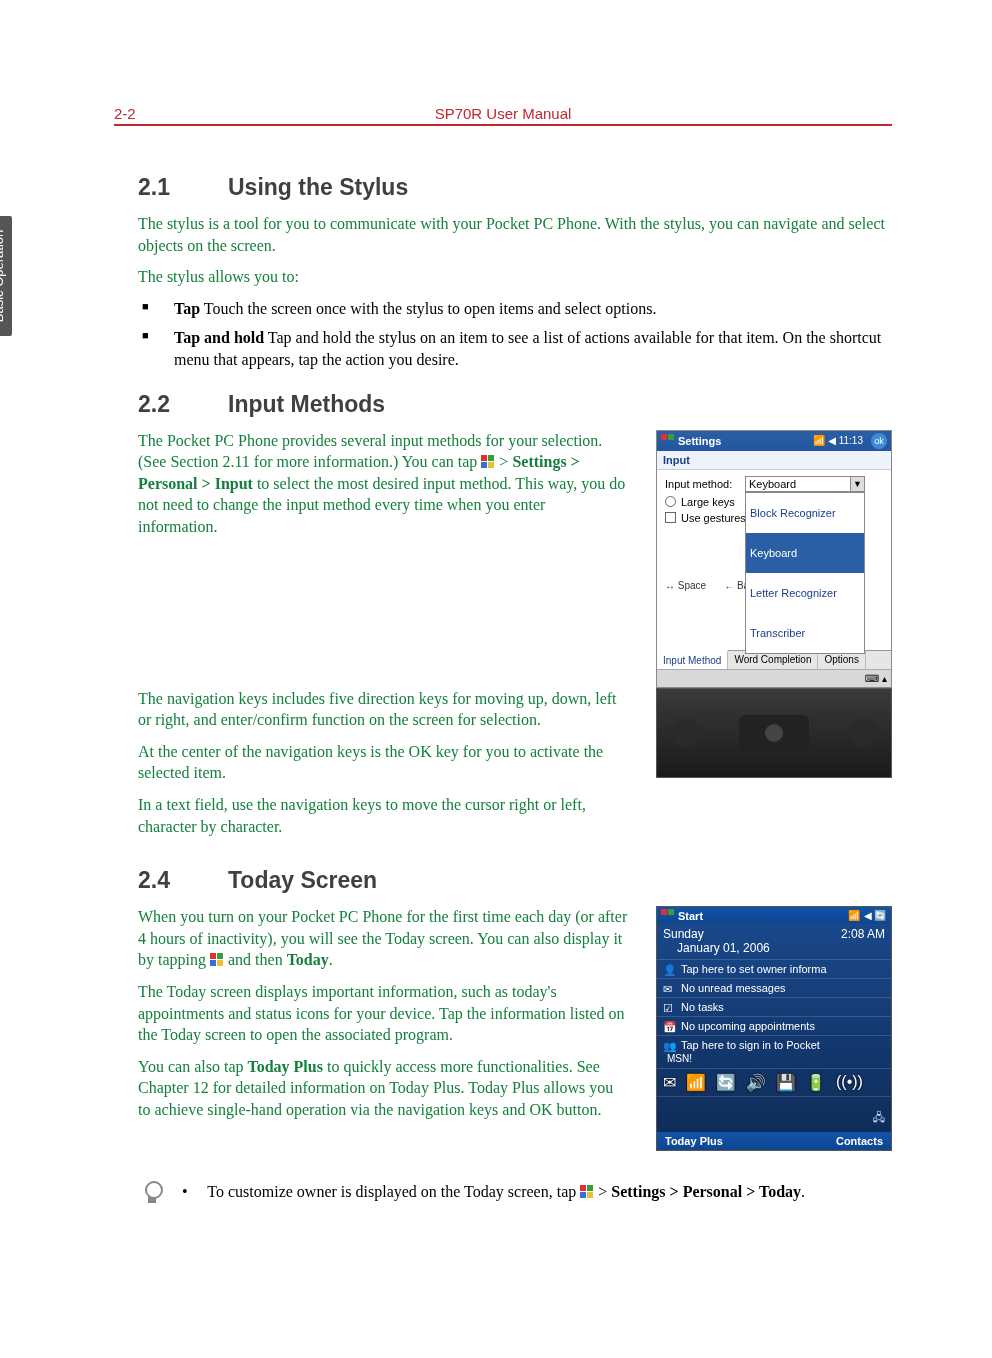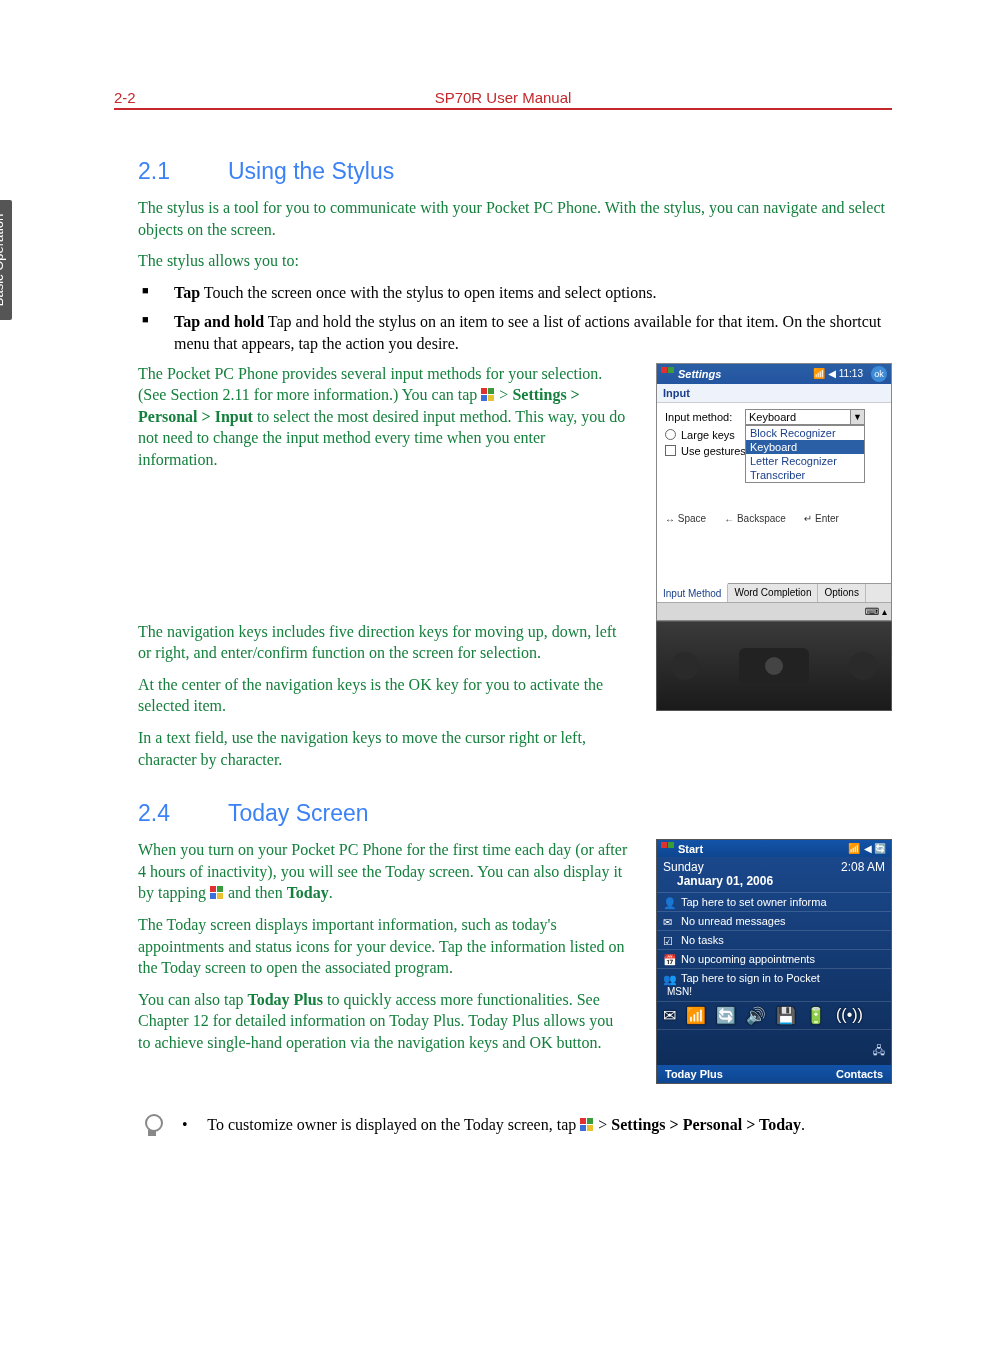--- a/index.html
+++ b/index.html
@@ -6,21 +6,21 @@
   body {
     width: 992px;
     height: 1358px;
     background: #fff;
     font-family: "Times New Roman", Times, serif;
     position: relative;
     color: #000;
   }
   .page {
     position: absolute;
-    left: 0; top: 0;
+    left: 0; top: 16px;
     width: 992px;
     height: 990px;
     padding: 86px 94px 80px 90px;
   }
   .header-row {
     position: relative;
     height: 24px;
     margin-left: 24px;
     margin-right: 6px;
     border-bottom: 2px solid #c4272c;
@@ -61,22 +61,22 @@
     white-space: nowrap;
   }
   .content {
     margin-left: 48px;
     margin-right: 6px;
     padding-top: 28px;
   }
   h2.section {
     font-family: Arial, Helvetica, sans-serif;
     font-size: 23px;
-    font-weight: 400;
-    color: #3b82f6;
+    font-weight: 700;
+    color: #404040;
     margin-top: 20px;
     margin-bottom: 12px;
   }
   h2.section .num {
     display: inline-block;
     width: 90px;
   }
   p.body {
     font-size: 16px;
     line-height: 1.35;
@@ -183,21 +183,21 @@
     padding: 2px 4px;
     display: flex;
     align-items: center;
     gap: 4px;
   }
   .settings-shot .titlebar .flag {
     width: 13px; height: 13px; position: relative; display:inline-block;
   }
   .settings-shot .titlebar .flag::before { content:""; position:absolute; left:0; top:0; width:6px; height:6px; background:#e03030; }
   .settings-shot .titlebar .flag::after  { content:""; position:absolute; left:7px; top:0; width:6px; height:6px; background:#3a9b3a; }
-  .settings-shot .titlebar .t-title { font-weight: bold; flex:1;font-style:italic; }
+  .settings-shot .titlebar .t-title { font-weight: bold; flex:1; }
   .settings-shot .titlebar .t-right { font-size: 10px; }
   .settings-shot .ok {
     display:inline-block; width:16px; height:16px; border-radius:50%;
     background:#3d8bd6; color:#fff; font-size:9px; text-align:center; line-height:16px;
     margin-left:4px;
   }
   .settings-shot .sub {
     color: #1a3f8a; font-weight: bold;
     padding: 3px 6px;
     border-bottom: 1px solid #ccc;
@@ -211,21 +211,21 @@
     background:#fff;
   }
   .settings-shot .combo .arrow {
     position:absolute; right:0; top:0; bottom:0; width:14px;
     background:#ddd; border-left:1px solid #888; text-align:center; font-size:9px; line-height:14px;
   }
   .settings-shot .dropdown {
     position:absolute; left:88px; top:22px;
     border:1px solid #888; background:#fff; width:120px;
   }
-  .settings-shot .dropdown div { padding:1px 4px; color:#1a3f8a; }
+  .settings-shot .dropdown div { padding:14px 4px; color:#1a3f8a; }
   .settings-shot .dropdown .sel { background:#2a5fa5; color:#fff; }
   .settings-shot .radio { width:11px; height:11px; border:1px solid #666; border-radius:50%; display:inline-block; margin-right:5px; vertical-align:-2px;}
   .settings-shot .chk  { width:11px; height:11px; border:1px solid #666; display:inline-block; margin-right:5px; vertical-align:-2px;}
   .settings-shot .keys { margin-top: 56px; font-size:10px; display:flex; gap:18px; color:#333; }
   .settings-shot .tabs {
     display:flex; border-top:1px solid #999; background:#e6e6e6; font-size:10px;
   }
   .settings-shot .tabs .tab { padding:3px 6px; border-right:1px solid #bbb; }
   .settings-shot .tabs .tab.active { background:#fff; color:#1a3f8a; border-top:2px solid #fff; margin-top:-1px;}
   .settings-shot .sip { background:#d8d8d8; height:18px; border-top:1px solid #aaa; text-align:right; padding-right:4px; font-size:10px; line-height:18px;}
@@ -273,21 +273,21 @@
     padding:2px 4px; display:flex; align-items:center; gap:4px;
   }
   .today-shot .titlebar .flag{ width:13px; height:13px; position:relative; display:inline-block;}
   .today-shot .titlebar .flag::before{content:"";position:absolute;left:0;top:0;width:6px;height:6px;background:#e03030;}
   .today-shot .titlebar .flag::after {content:"";position:absolute;left:7px;top:0;width:6px;height:6px;background:#3a9b3a;}
   .today-shot .titlebar .t-title { font-weight:bold; flex:1; }
   .today-shot .titlebar .t-right { font-size:10px; }
   .today-shot .date-row { display:flex; justify-content:space-between; padding:3px 6px 0 6px; }
   .today-shot .date-row .d1 { font-size:12px;text-align:center; }
   .today-shot .date-row .d2 { font-size:12px; }
-  .today-shot .date-line2 { padding: 0 6px 4px 20px; font-weight:bold; font-size:12px; }
+  .today-shot .date-line2 { padding: 0 6px 4px 20px; font-weight:normal; font-size:12px; }
   .today-shot .item {
     padding:3px 6px 3px 24px;
     border-top:1px solid rgba(255,255,255,.15);
     position:relative;
     font-size:11px;
   }
   .today-shot .item .dot {
     position:absolute; left:6px; top:4px;
     width:12px; height:12px;
   }
@@ -331,20 +331,23 @@
     <p class="body">The stylus allows you to:</p>
     <ul class="bullets">
       <li>
         <strong>Tap</strong><span>  Touch the screen once with the stylus to open items and select options.</span>
       </li>
       <li>
         <strong>Tap and hold</strong><span>  Tap and hold the stylus on an item to see a list of actions available for that item. On the shortcut menu that appears, tap the action you desire.</span>
       </li>
     </ul>
 
+    <h2 class="section">
+      <span class="num">2.2</span><span>Input Methods</span>
+    </h2>
     <div class="twocol">
       <div class="text">
         <p class="body">
           <span>The Pocket PC Phone provides several input methods for your selection. (See Section 2.11 for more information.) You can tap </span>
           <span class="win-icon"><span></span></span>
           <span> &gt; </span>
           <strong>Settings &gt; Personal &gt; Input</strong>
           <span> to select the most desired input method. This way, you do not need to change the input method every time when you enter information.</span>
         </p>
       </div>

